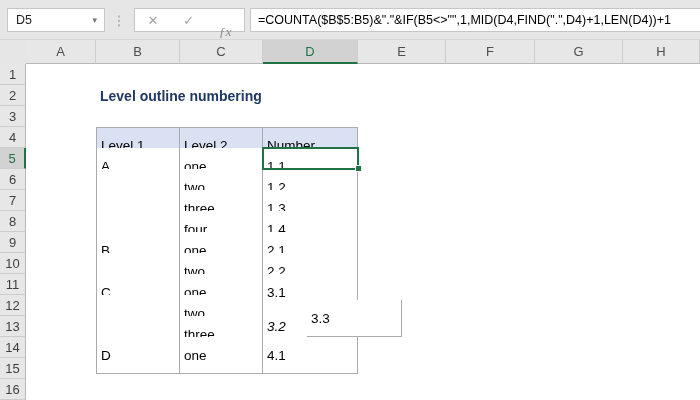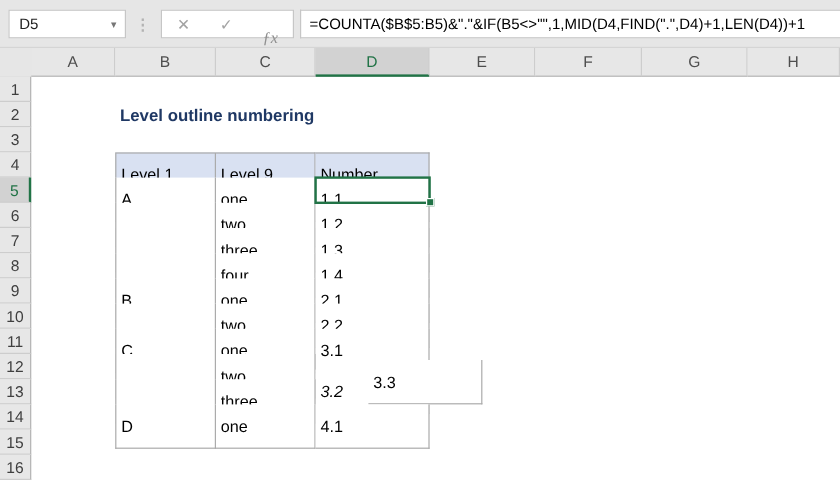--- a/index.html
+++ b/index.html
@@ -147,21 +147,21 @@
       <div class="rowhdr" style="top: 210px;">11</div>
       <div class="rowhdr" style="top: 231px;">12</div>
       <div class="rowhdr" style="top: 252px;">13</div>
       <div class="rowhdr" style="top: 273px;">14</div>
       <div class="rowhdr" style="top: 294px;">15</div>
       <div class="rowhdr" style="top: 315px;">16</div>
     </div>
   <div class="title">Level outline numbering</div>
   <div id="cells">
       <div class="cell thdr fc" style="left: 96px; top: 127px; width: 84px;">Level 1</div>
-      <div class="cell thdr" style="left: 180px; top: 127px; width: 83px;">Level 9</div>
+      <div class="cell thdr" style="left: 180px; top: 127px; width: 83px;">Level 2</div>
       <div class="cell thdr" style="left: 263px; top: 127px; width: 95px;">Number</div>
       <div class="cell fc" style="left: 96px; top: 148px; width: 84px;">A</div>
       <div class="cell" style="left: 180px; top: 148px; width: 83px;">one</div>
       <div class="cell" style="left: 263px; top: 148px; width: 95px;">1.1</div>
       <div class="cell fc" style="left: 96px; top: 169px; width: 84px;"></div>
       <div class="cell" style="left: 180px; top: 169px; width: 83px;">two</div>
       <div class="cell" style="left: 263px; top: 169px; width: 95px;">1.2</div>
       <div class="cell fc" style="left: 96px; top: 190px; width: 84px;"></div>
       <div class="cell" style="left: 180px; top: 190px; width: 83px;">three</div>
       <div class="cell" style="left: 263px; top: 190px; width: 95px;">1.3</div>

